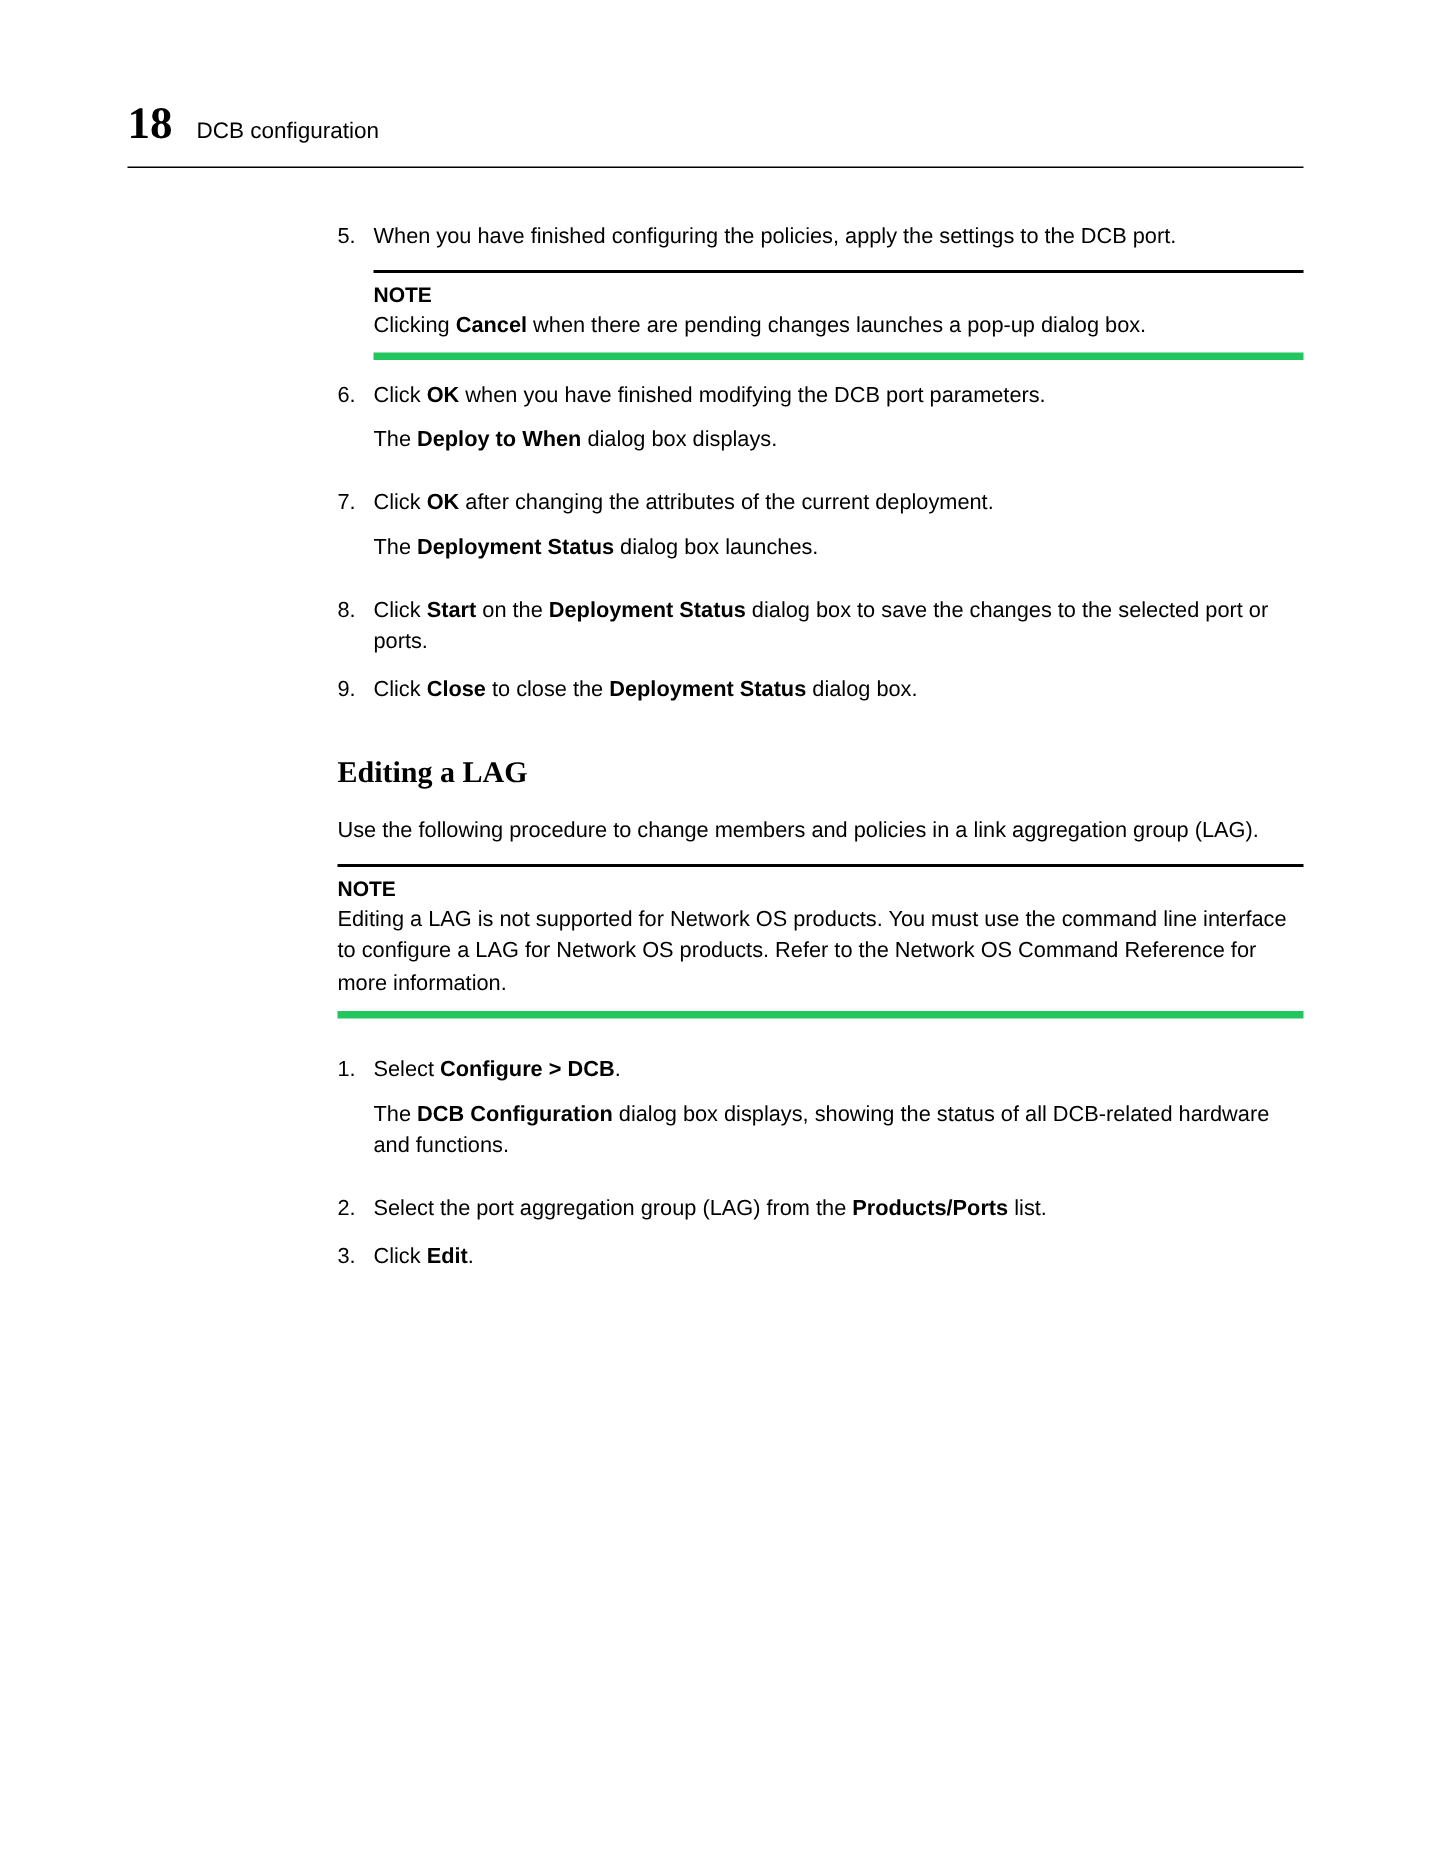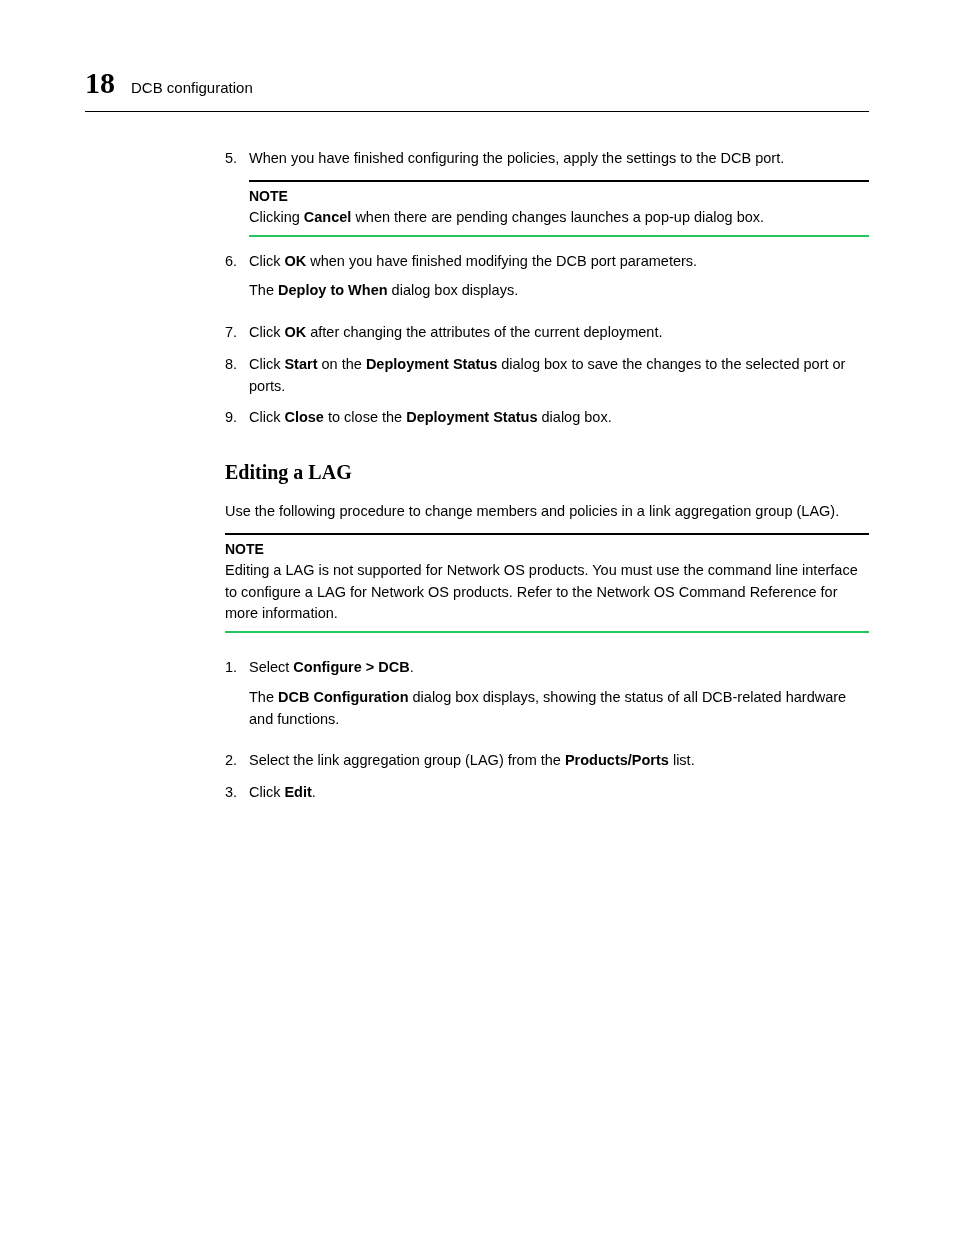--- a/index.html
+++ b/index.html
@@ -36,21 +36,21 @@
       display: flex;
       margin-bottom: 10px;
     }
     .list-num {
       width: 24px;
       flex-shrink: 0;
     }
     .list-text { flex: 1; }
     .note-box {
       border-top: 2px solid #000;
-      border-bottom: 2px solid #22c55e;
+      border-bottom: 5px solid #22c55e;
       padding: 4px 0 6px 0;
       margin: 10px 0 14px 0;
     }
     .note-label {
       font-weight: bold;
       font-size: 14px;
     }
     .note-text { font-size: 14.5px; }
     .sub { margin-top: 8px; margin-bottom: 10px; }
     .bold { font-weight: bold; }
@@ -97,20 +97,23 @@
       <div class="sub">
         <span>The </span><span class="bold">Deploy to When</span><span> dialog box displays.</span>
       </div>
     </div>
   </div>
 
   <div class="list-item">
     <div class="list-num">7.</div>
     <div class="list-text">
       <span>Click </span><span class="bold">OK</span><span> after changing the attributes of the current deployment.</span>
+      <div class="sub">
+        <span>The </span><span class="bold">Deployment Status</span><span> dialog box launches.</span>
+      </div>
     </div>
   </div>
 
   <div class="list-item">
     <div class="list-num">8.</div>
     <div class="list-text">
       <span>Click </span><span class="bold">Start</span><span> on the </span><span class="bold">Deployment Status</span><span> dialog box to save the changes to the selected port or ports.</span>
     </div>
   </div>
 
@@ -140,21 +143,21 @@
       <span>Select </span><span class="bold">Configure &gt; DCB</span><span>.</span>
       <div class="sub">
         <span>The </span><span class="bold">DCB Configuration</span><span> dialog box displays, showing the status of all DCB-related hardware and functions.</span>
       </div>
     </div>
   </div>
 
   <div class="list-item">
     <div class="list-num">2.</div>
     <div class="list-text">
-      <span>Select the link aggregation group (LAG) from the </span><span class="bold">Products/Ports</span><span> list.</span>
+      <span>Select the port aggregation group (LAG) from the </span><span class="bold">Products/Ports</span><span> list.</span>
     </div>
   </div>
 
   <div class="list-item">
     <div class="list-num">3.</div>
     <div class="list-text">
       <span>Click </span><span class="bold">Edit</span><span>.</span>
     </div>
   </div>
 

